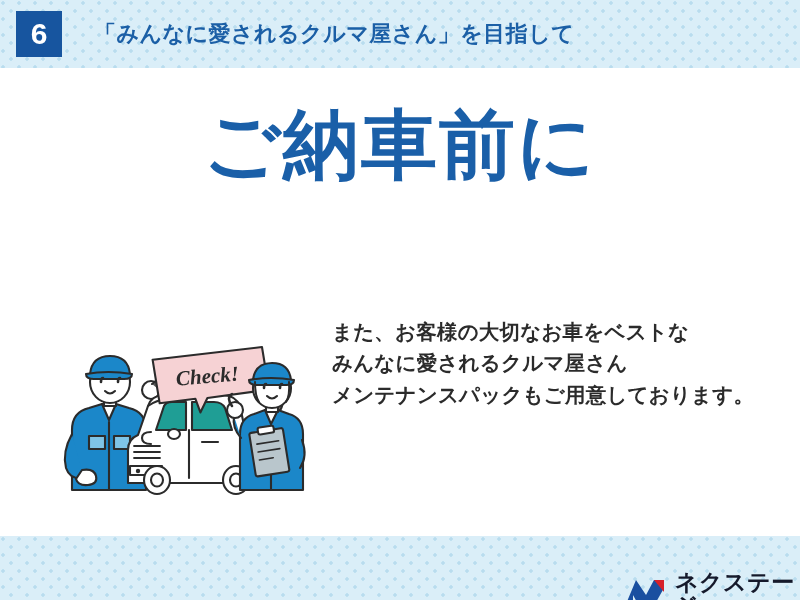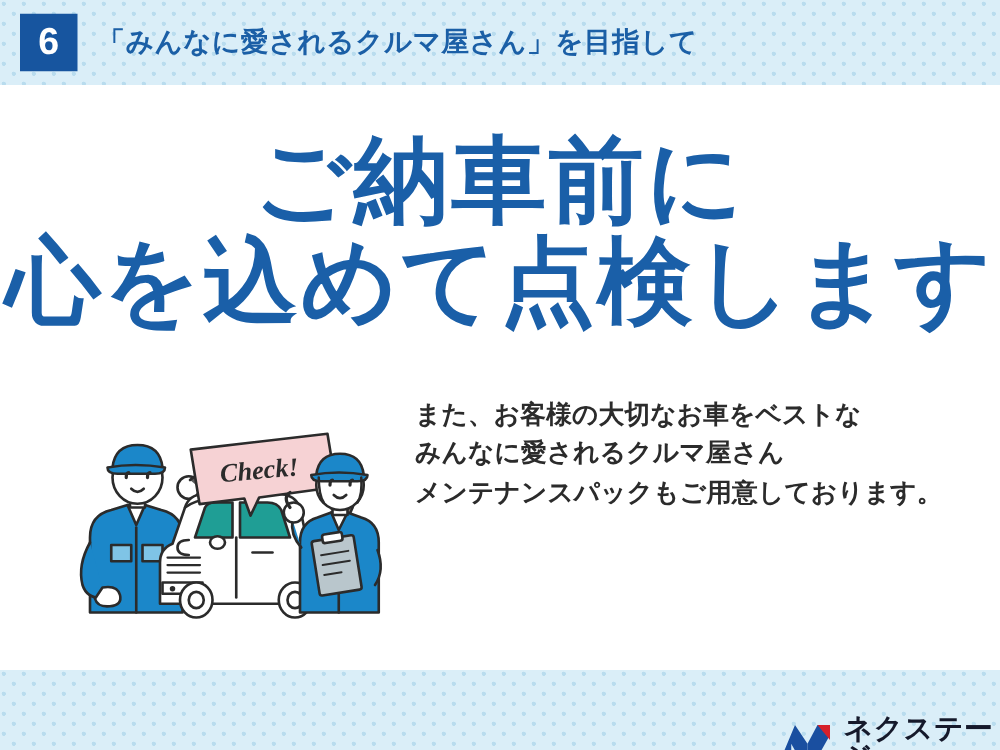--- a/index.html
+++ b/index.html
@@ -61,21 +61,21 @@
     font-size: 30px;
     font-weight: bold;
     display: flex;
     align-items: center;
     justify-content: center;
     line-height: 1;
     flex: none;
     letter-spacing: 0;
   }
   #header-title {
-    margin-left: 16px;
+    margin-left: 32px;
     color: #1b5fa6;
     font-size: 22px;
     font-weight: bold;
     letter-spacing: 0.5px;
     white-space: nowrap;
   }
 
   
   #headline {
     position: absolute;
@@ -146,21 +146,20 @@
 
   <div id="header-band" class="band"></div>
 
   <div id="header-row">
     <div id="step-badge">6</div>
     <div id="header-title">「みんなに愛されるクルマ屋さん」を目指して</div>
   </div>
 
   <div id="headline">
     <span class="headline-line" id="headline-line-1">ご納車前に</span>
-    <span class="headline-line" id="headline-line-2">心を込めて点検します</span>
   </div>
 
   <div id="illustration">
     <svg viewBox="0 0 262 162" width="262" height="162" xmlns="http://www.w3.org/2000/svg">
       <g fill="none" stroke="#2b2b2b" stroke-width="2.1" stroke-linecap="round" stroke-linejoin="round">
 
         <g>
 
           <path d="M16 152 L16 92 Q16 74 33 70 L46 66 L60 66 L73 70 Q90 74 90 92 L90 152 Z" fill="#1b87c9"></path>
 

